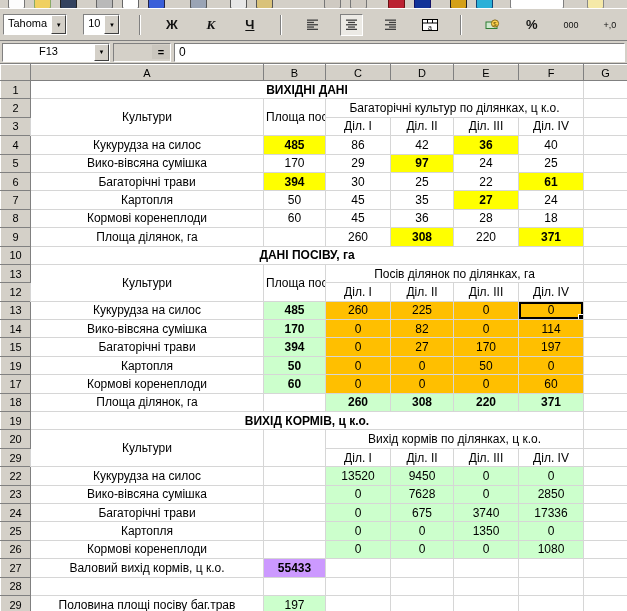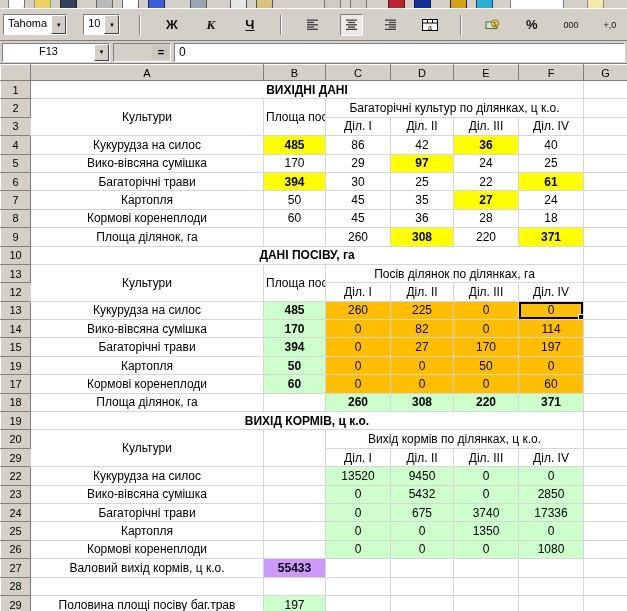--- a/index.html
+++ b/index.html
@@ -424,21 +424,21 @@
         <td class="k g tt">9450</td>
         <td class="k g tt">0</td>
         <td class="k g tt rr">0</td>
         <td></td>
       </tr>
       <tr>
         <th class="rh">23</th>
         <td class="k a">Вико-вівсяна сумішка</td>
         <td class="k"></td>
         <td class="k g ll">0</td>
-        <td class="k g">5432</td>
+        <td class="k g">7628</td>
         <td class="k g">0</td>
         <td class="k g rr">2850</td>
         <td></td>
       </tr>
       <tr>
         <th class="rh">24</th>
         <td class="k a">Багаторічні трави</td>
         <td class="k"></td>
         <td class="k g ll">0</td>
         <td class="k g">675</td>

